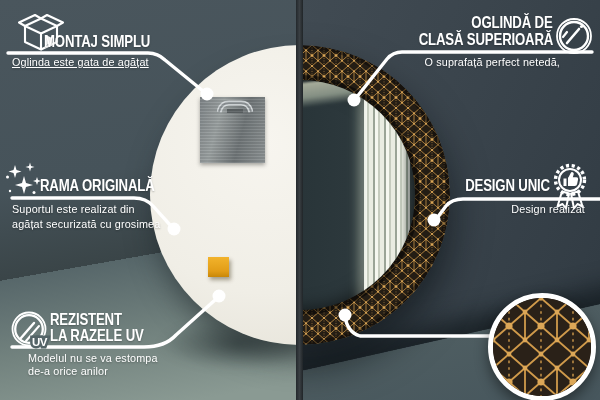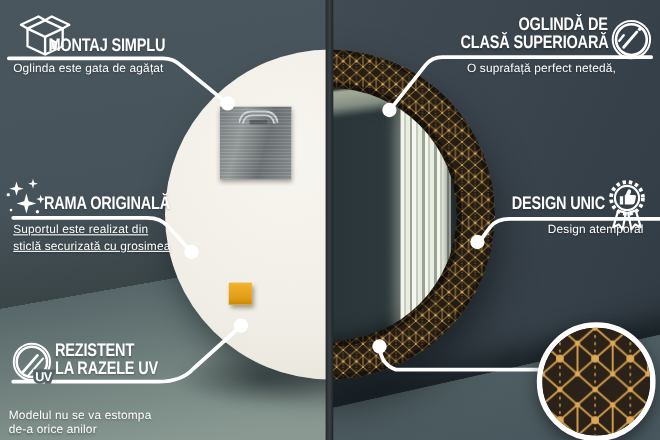--- a/index.html
+++ b/index.html
@@ -198,48 +198,48 @@
               <circle cx="8" cy="28" r="1.2"></circle>
           </g>
         </pattern>
       </defs>
       <rect width="98" height="98" fill="url(#hexB)"></rect>
     </svg>
   </div>
 
   <div>
     <div class="hd l" style="left:44px;top:33px;">MONTAJ SIMPLU</div>
-    <div class="ds" style="left:12px;top:55px;">Oglinda este gata de agățat</div>
+    <div class="ds" style="left:12px;top:55px;text-decoration:underline;">Oglinda este gata de agățat</div>
   </div>
 
   <div>
     <div class="hd r" style="right:47px;top:14px;">OGLINDĂ DE</div>
     <div class="hd r" style="right:47px;top:31px;">CLASĂ SUPERIOARĂ</div>
     <div class="ds r" style="right:40px;top:56px;line-height:13px;">
       <div>O suprafață perfect netedă,</div>
     </div>
   </div>
 
   <div>
     <div class="hd l" style="left:40px;top:177px;">RAMA ORIGINALĂ</div>
-    <div class="ds" style="left:12px;top:202px;text-decoration:underline;">
+    <div class="ds" style="left:12px;top:202px;">
       <div>Suportul este realizat din</div>
-      <div>sticlă securizată cu grosimea</div>
+      <div>agățat securizată cu grosimea</div>
     </div>
   </div>
 
   <div>
     <div class="hd r" style="right:50px;top:177px;">DESIGN UNIC</div>
     <div class="ds r" style="right:15px;top:202px;">
-      <div>Design atemporal</div>
+      <div>Design realizat</div>
     </div>
   </div>
 
   <div>
     <div class="hd l" style="left:50px;top:311px;">REZISTENT</div>
     <div class="hd l" style="left:50px;top:327px;">LA RAZELE UV</div>
-    <div class="ds" style="left:8px;top:352px;line-height:12.5px;margin-top:20px;">
+    <div class="ds" style="left:28px;top:352px;line-height:12.5px;">
       <div>Modelul nu se va estompa</div>
       <div>de-a orice anilor</div>
     </div>
   </div>
 
 </div>
 
 </body></html>

